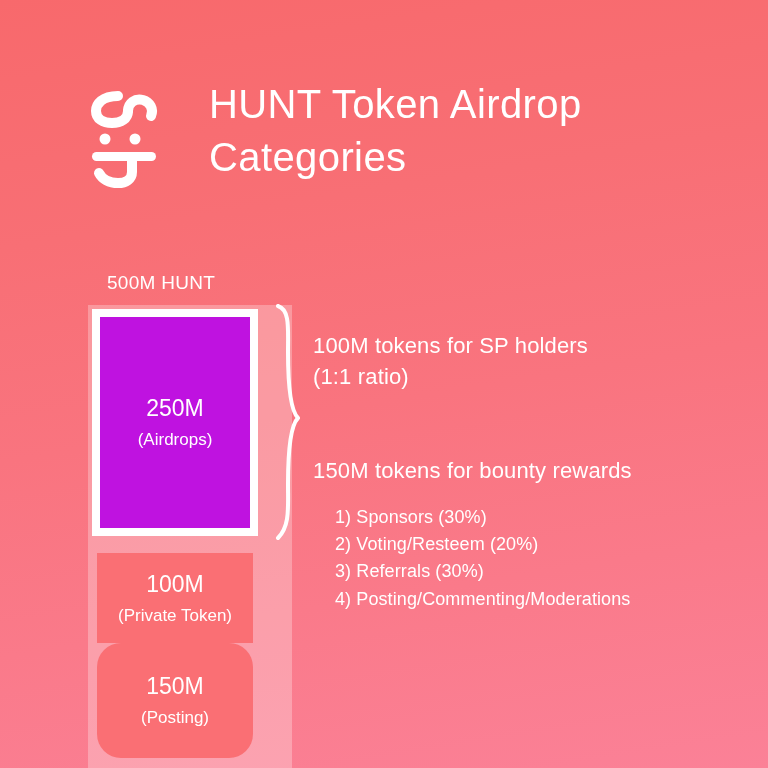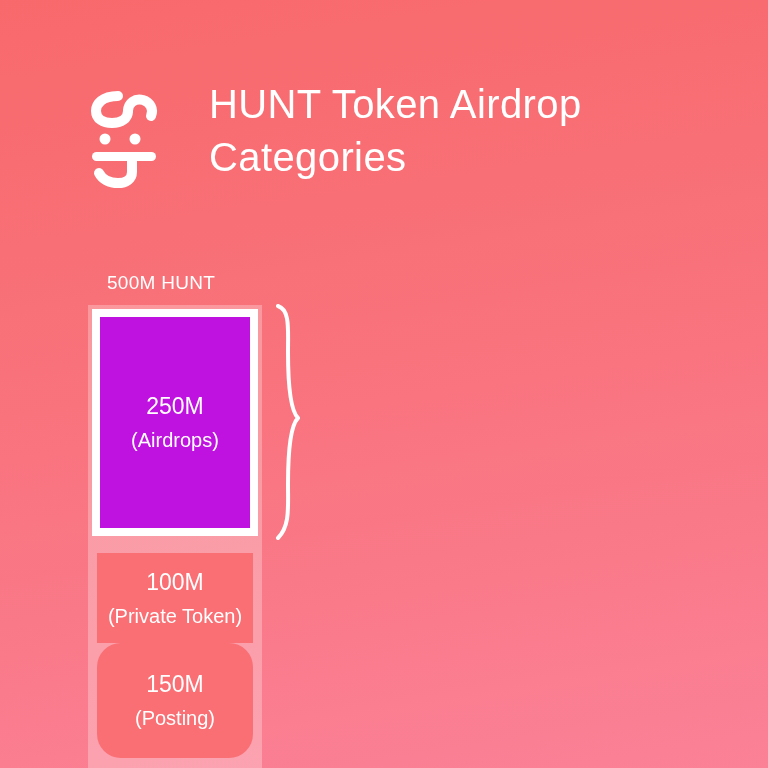--- a/index.html
+++ b/index.html
@@ -39,21 +39,21 @@
     font-weight:400;
     letter-spacing:0.4px;
     color:#ffffff;
     white-space:pre-line;
   }
 
   
   #bar-column {
     position:absolute;
     left:88px; top:305px;
-    width:174px;
+    width:204px;
     height:463px;
     background:rgba(255,255,255,0.28);
   }
 
   #cap-label {
     position:absolute;
     left:107px; top:272px;
     font-size:19px;
     letter-spacing:0.3px;
     color:#ffffff;
@@ -66,21 +66,21 @@
     width:156px;
     display:flex;
     flex-direction:column;
     align-items:center;
     justify-content:center;
     text-align:center;
     line-height:1.22;
   }
 
   .segment .seg-amount { font-size:23px; color:#ffffff; }
-  .segment .seg-name   { font-size:20px; color:#ffffff; margin-top:8px; }
+  .segment .seg-name   { font-size:17px; color:#ffffff; margin-top:8px; }
 
   
   #segment-airdrops {
     top:4px;
     height:227px;
     background:#bf12e0;
     border:8px solid #ffffff;
     left:4px;
     width:166px;
   }
@@ -174,14 +174,28 @@
     <div class="segment" id="segment-company">
       <span class="seg-amount">150M</span>
       <span class="seg-name">(Posting)</span>
     </div>
   </div>
 
   <svg id="brace-group" viewBox="0 0 34 244" aria-hidden="true">
     <path d="M8 6 C20 10 18 28 18 52 C18 78 20 110 28 118 C20 126 18 158 18 184 C18 208 20 226 8 238" fill="none" stroke="#ffffff" stroke-width="4" stroke-linecap="round" stroke-linejoin="round"></path>
   </svg>
 
+  <div id="annotations">
+
+    <div class="note-primary" id="note-sp">100M tokens for SP holders
+(1:1 ratio)</div>
+
+    <div class="note-primary" id="note-bounty">150M tokens for bounty rewards</div>
+
+    <ul id="bounty-list">
+      <li>1) Sponsors (30%)</li>
+      <li>2) Voting/Resteem (20%)</li>
+      <li>3) Referrals (30%)</li>
+      <li>4) Posting/Commenting/Moderations</li>
+    </ul>
+  </div>
 
 </div>
 
 </body></html>

